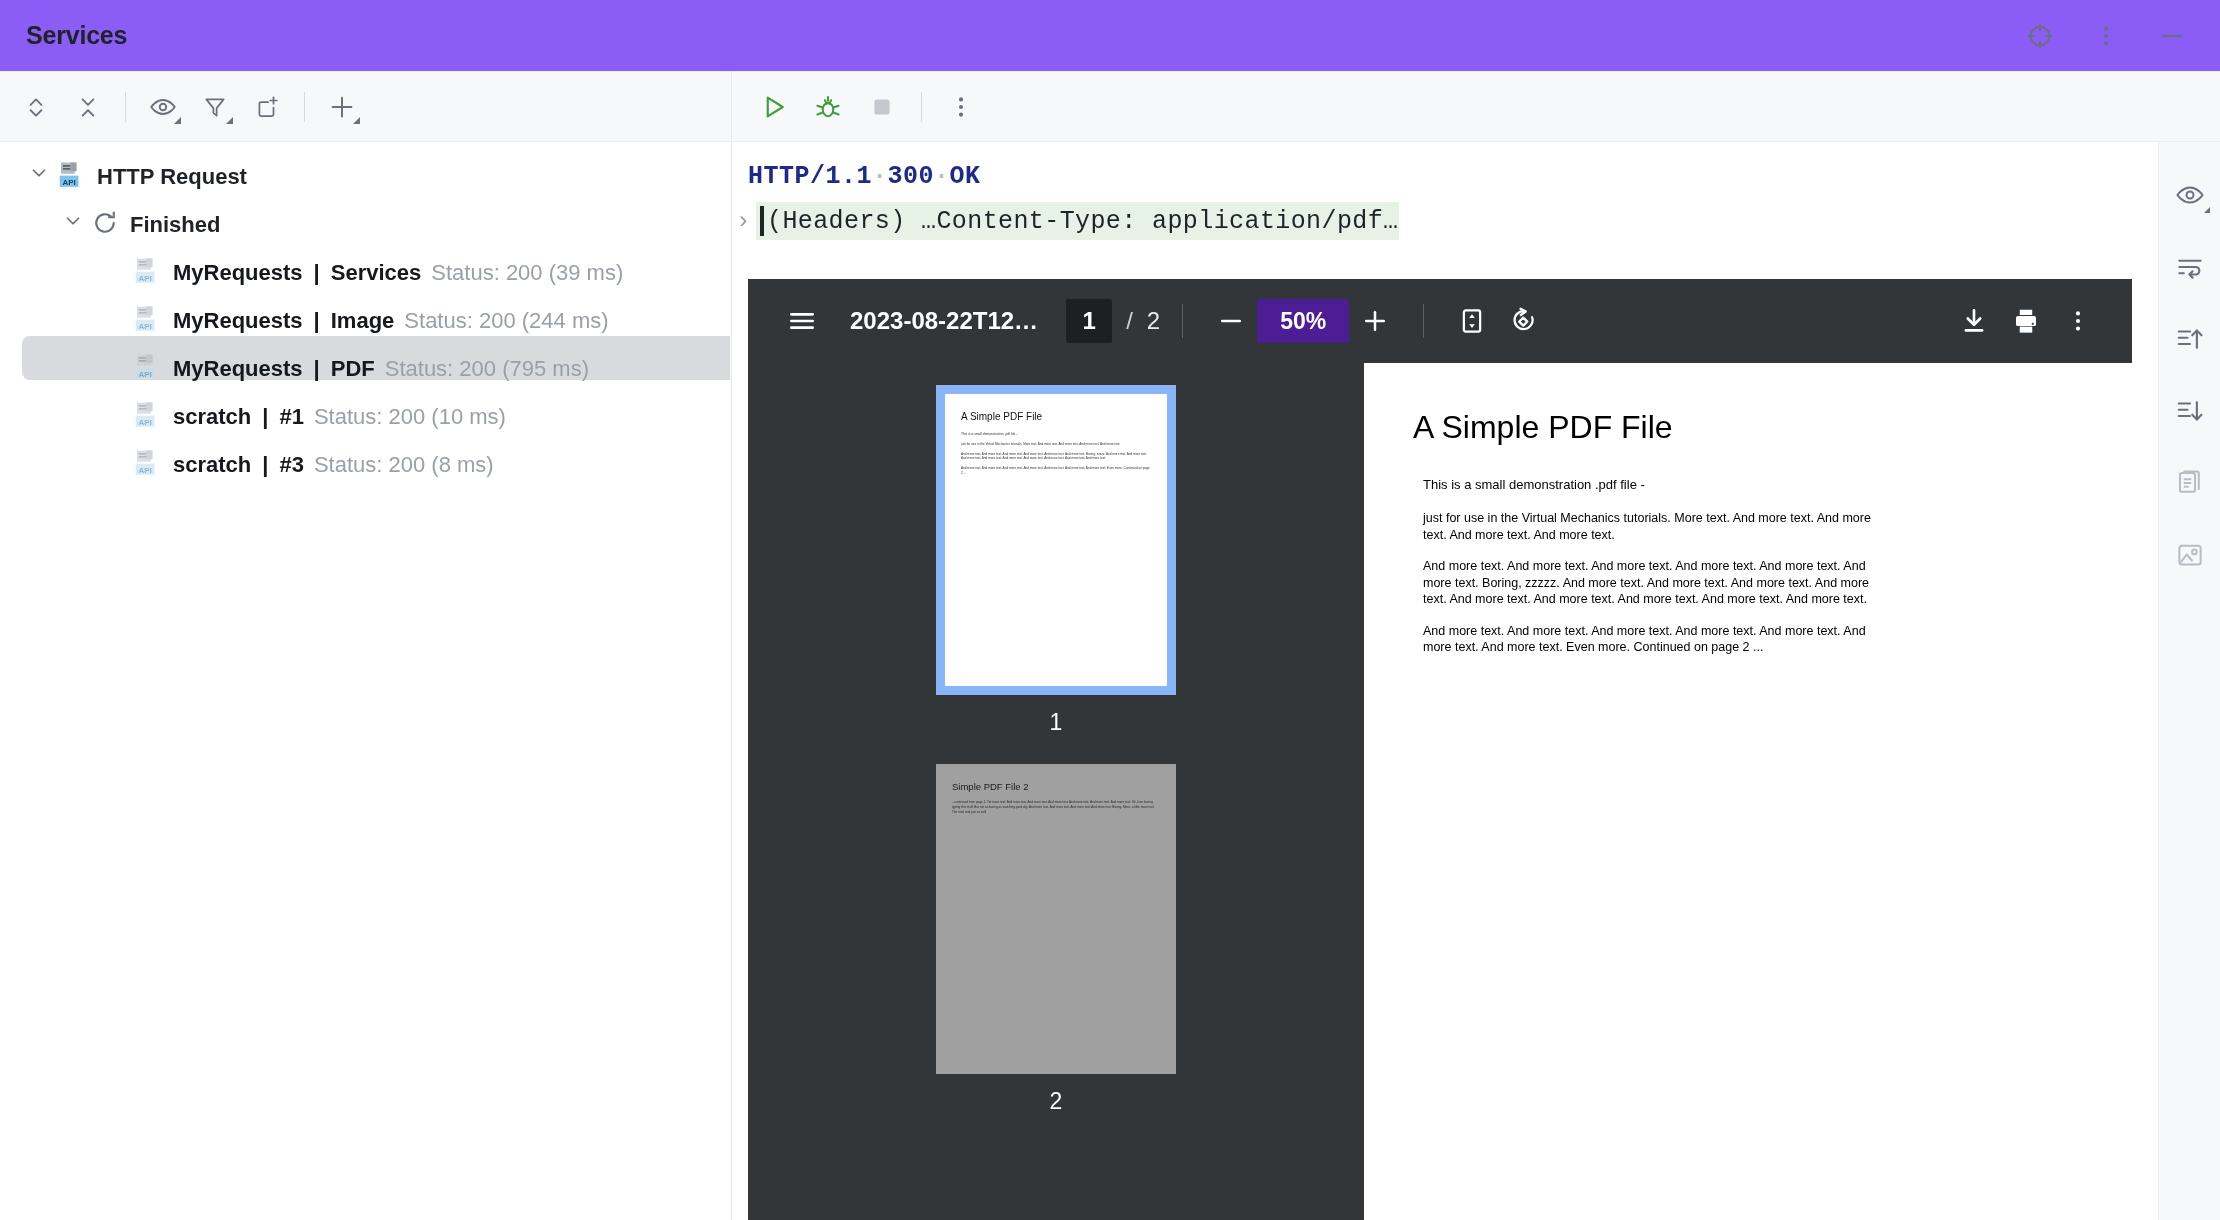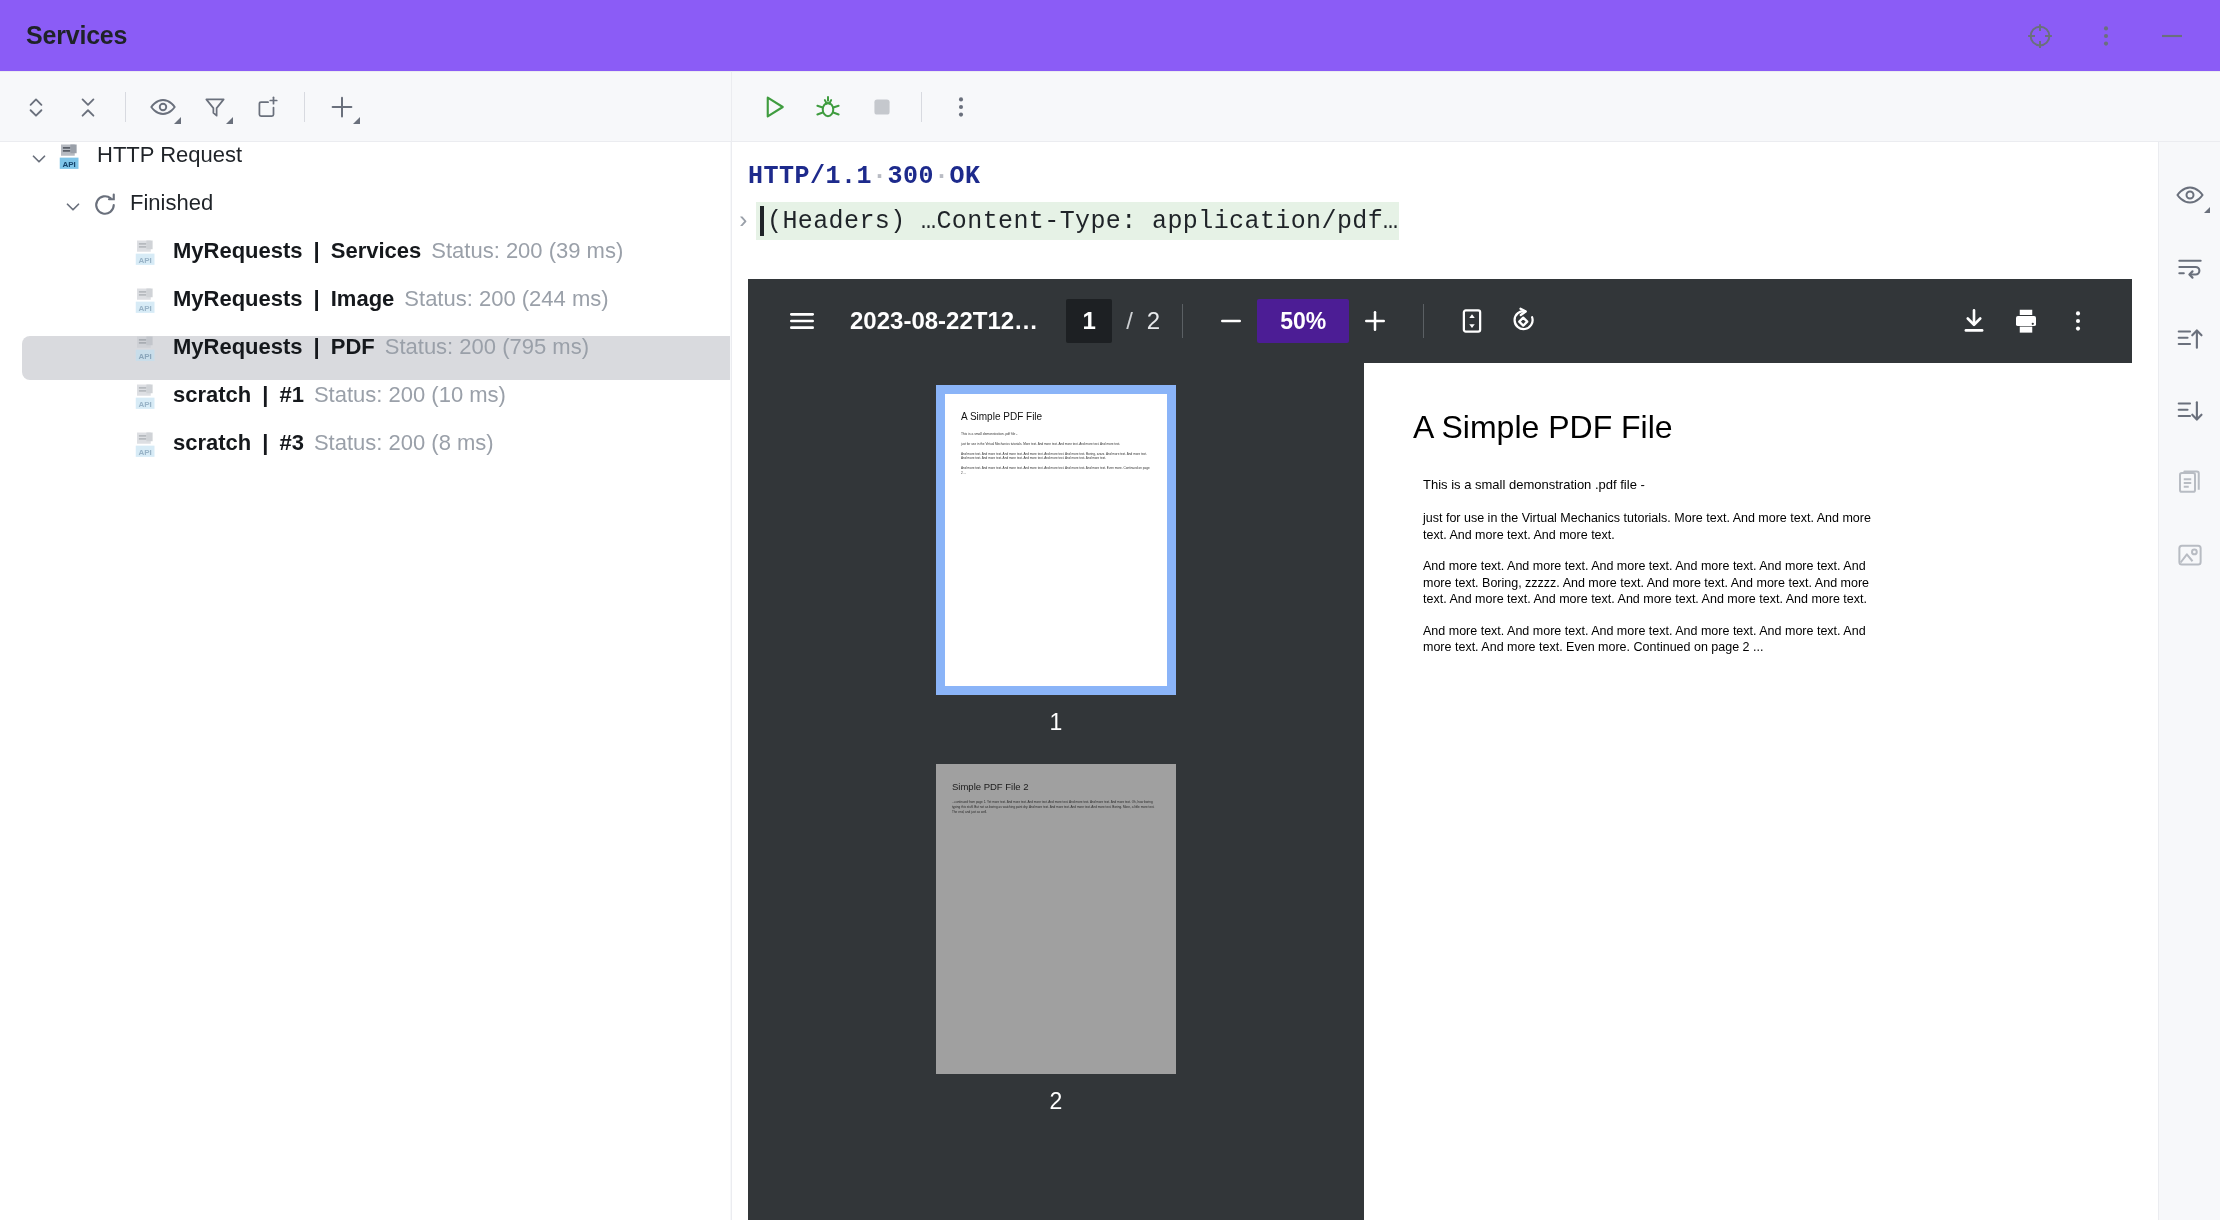--- a/index.html
+++ b/index.html
@@ -52,34 +52,34 @@
     position:absolute; right:6px; bottom:7px;
     width:0;height:0;border-left:7px solid transparent;border-bottom:7px solid #6a707c;
   }
 
   
   .tree-panel {
     position:absolute; left:0; top:142px; width:730px; height:1078px;
     background:#ffffff; overflow:hidden;
   }
   .tree-row {
-    height:48px; display:flex; align-items:flex-start; white-space:nowrap;
+    height:48px; display:flex; align-items:flex-end; white-space:nowrap;
     font-size:21px; color:#1f2328; cursor:pointer; position:relative;
   }
   .tree-row.selected .row-hl {
     position:absolute; left:22px; top:2px; height:44px; right:-260px;
     background:#d9dade; border-radius:8px; z-index:0;
   }
   .tree-row > * { position:relative; z-index:1; }
   .chev {
     width:34px; height:34px; display:flex; align-items:center; justify-content:center; flex:none;
   }
   .api-icon { width:30px; height:30px; flex:none; margin-right:11px; }
   .api-icon.dim { opacity:0.62; }
-  .node-label { font-weight:400; font-size:22px; color:#1f2328; }
+  .node-label { font-weight:700; font-size:22px; color:#1f2328; }
   .bold-label { font-weight:700; font-size:22px; color:#15181c; }
   .pipe { margin:0 11px; color:#15181c; font-weight:700; font-size:22px; }
   .status-txt { color:#9aa0a9; font-size:22px; margin-left:10px; }
   .reload-ic { width:30px;height:30px;flex:none;margin-right:10px; }
 
   
   .content-panel {
     position:absolute; left:731px; top:142px; width:1489px; height:1078px;
     background:#ffffff; border-left:1px solid #ebecf0;
   }

